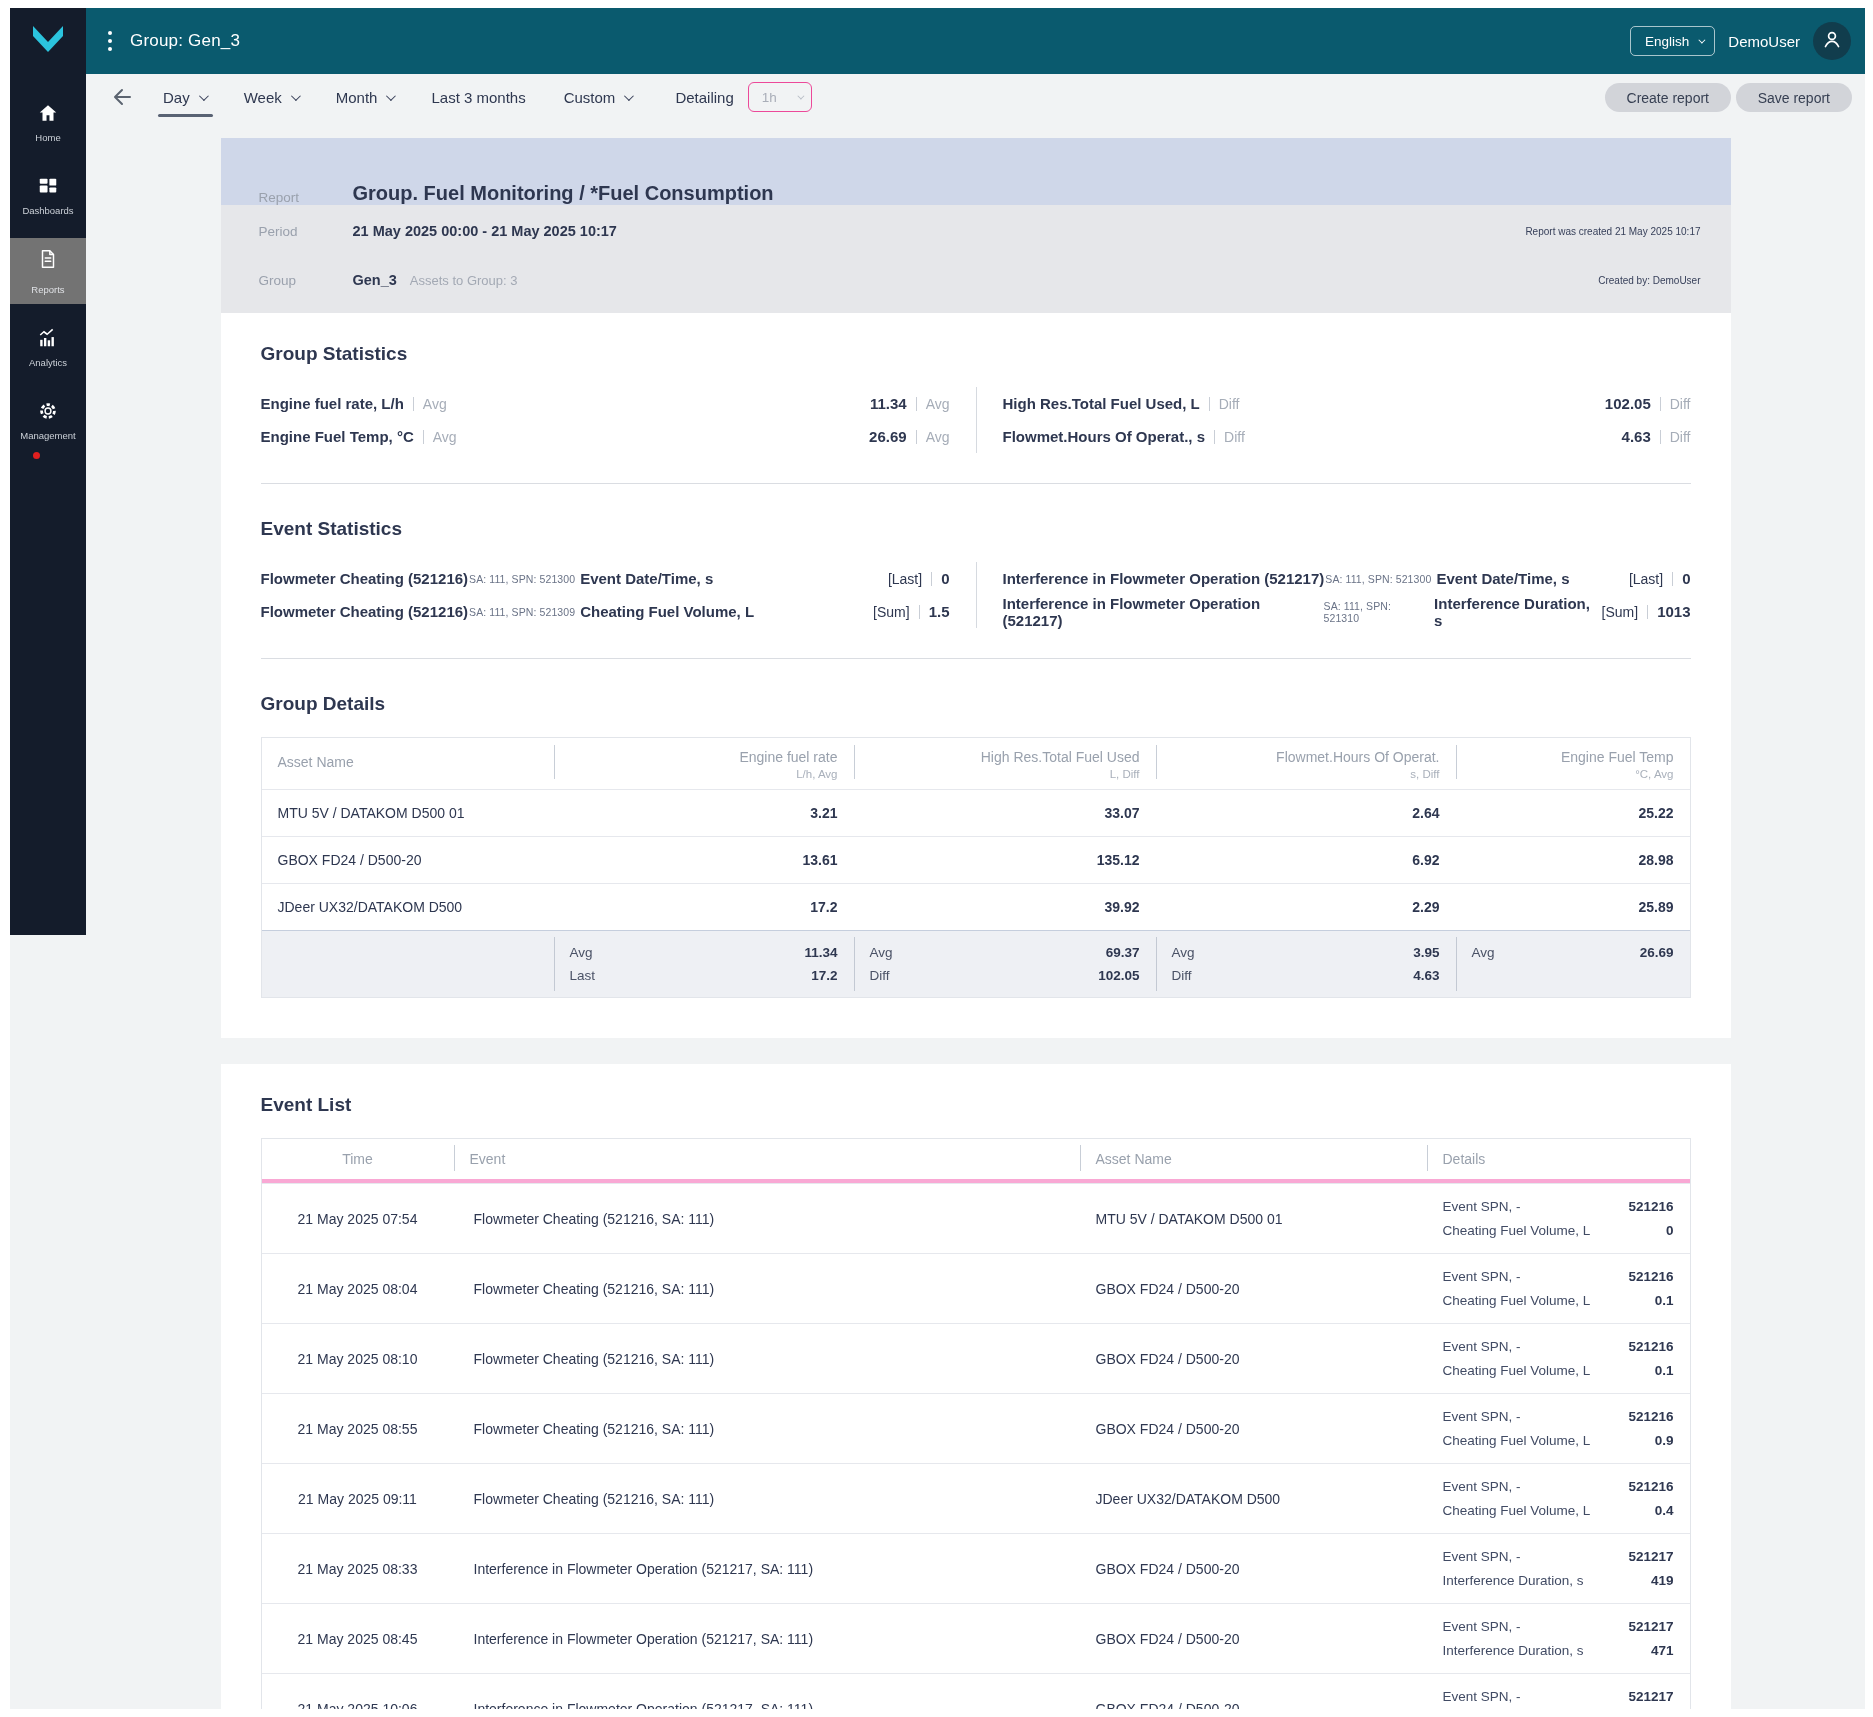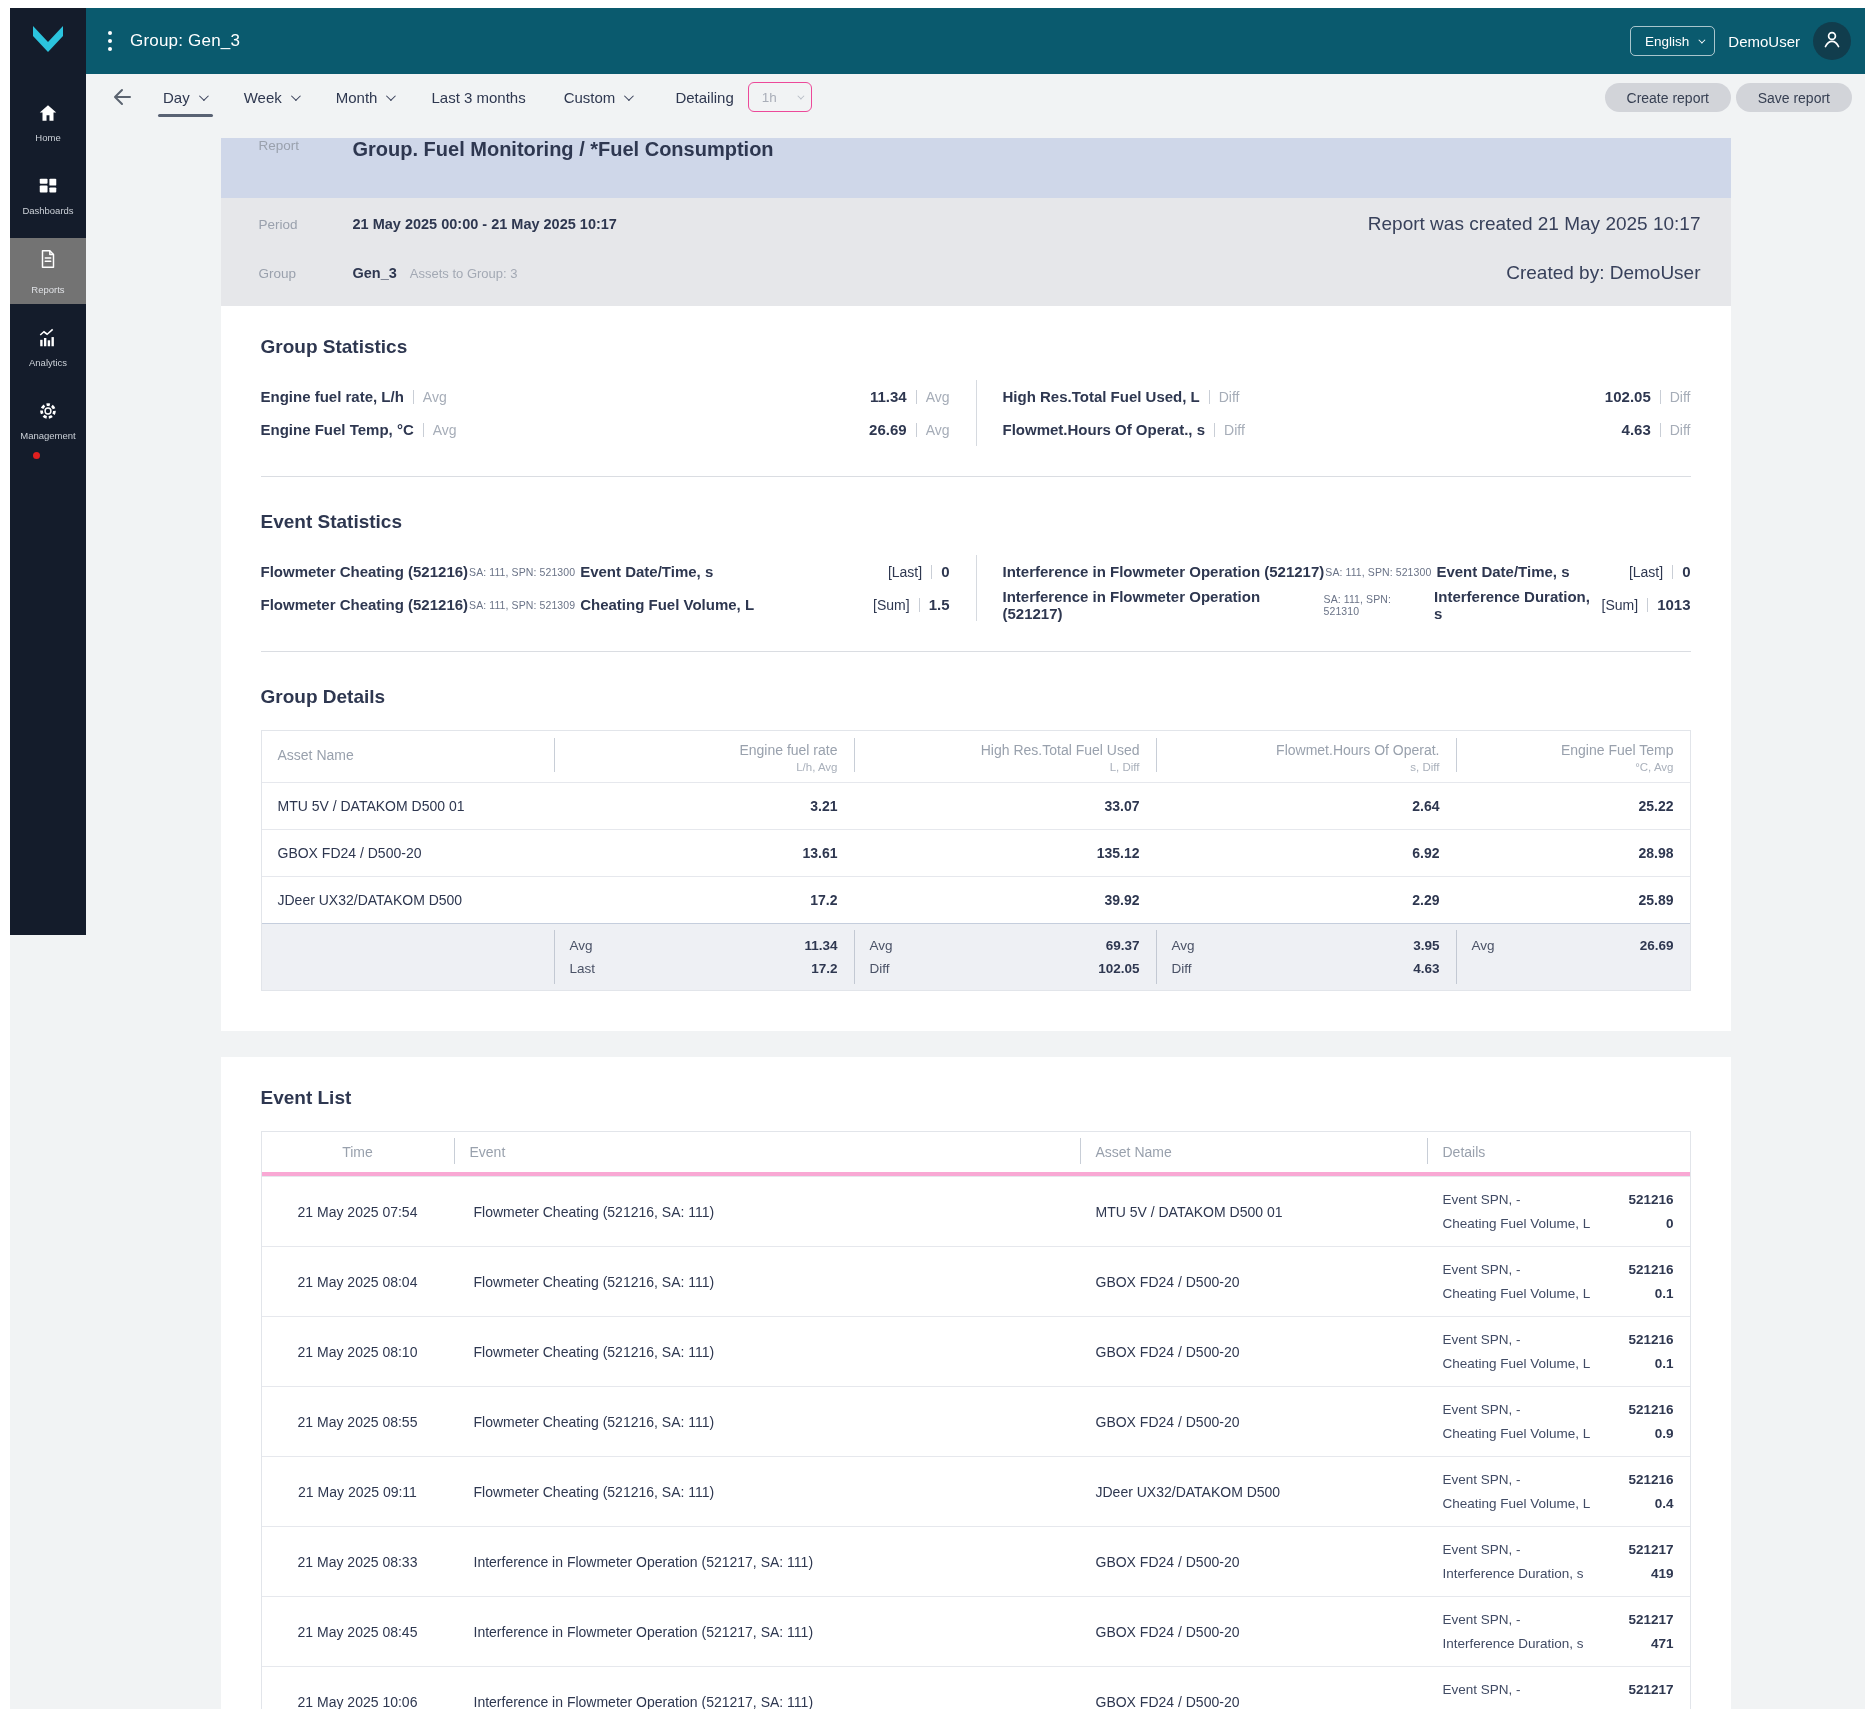--- a/index.html
+++ b/index.html
@@ -37,29 +37,29 @@
   .det-select { width:64px; height:30px; margin-left:14px; border:1px solid #ec4899; border-radius:6px; background:#f1f3f4; color:#a9aeb8; font-size:13.5px; display:flex; align-items:center; justify-content:space-between; padding:0 9px 0 13px; }
   .det-select .chev { color:#b8bdc6; }
   .tb-btn { position:absolute; top:9px; height:29px; border:none; border-radius:15px; background:#d2d4d9; color:#363f52; font-size:14px; padding:0 22px; display:flex; align-items:center; cursor:pointer; }
   .tb-btn.create { right:134px; }
   .tb-btn.save { right:13px; }
 
   .content { position:absolute; top:46px; left:0; right:0; bottom:0; display:flex; flex-direction:column; align-items:center; }
   .card-col { width:1510px; margin-top:18px; }
 
   
-  .band-report { height:60px; background:#cfd7e9; display:flex; align-items:flex-start; }
+  .band-report { height:67px; background:#cfd7e9; display:flex; align-items:flex-end; }
   .band-label { width:94px; margin-left:38px; color:#9aa1ad; font-size:13.5px; flex:none; }
   .report-title { font-size:20px; font-weight:600; color:#2e3750; }
   .band-meta { background:#e6e7ea; padding-bottom:10px; }
   .meta-row { display:flex; align-items:center; min-height:46px; }
   .meta-row.first { min-height:52px; }
   .meta-val { font-size:14.5px; font-weight:700; color:#2e3750;text-align:center; }
   .meta-sub { font-size:13px; color:#a3a9b4; margin-left:13px; }
-  .meta-right { margin-left:auto; margin-right:30px; font-size:19px; font-weight:500; color:#38415b; }
+  .meta-right { margin-left:auto; margin-right:30px; font-size:10px; font-weight:500; color:#38415b; }
 
   
   .wsection { background:#ffffff; padding:30px 40px 36px; }
   .wsection.first { padding-bottom:40px; }
   .sec-title { font-size:19px; font-weight:700; color:#2e3750; margin:0 0 22px; }
   .stats-grid { display:grid; grid-template-columns:1fr 1fr; column-gap:0; }
   .stats-col { padding-right:26px; }
   .stats-col + .stats-col { border-left:1px solid #d6dae0; padding-left:26px; padding-right:0; }
   .stat-row { display:flex; align-items:center; height:33px; font-size:15px; }
   .stat-label { font-weight:700; color:#2e3750; }

